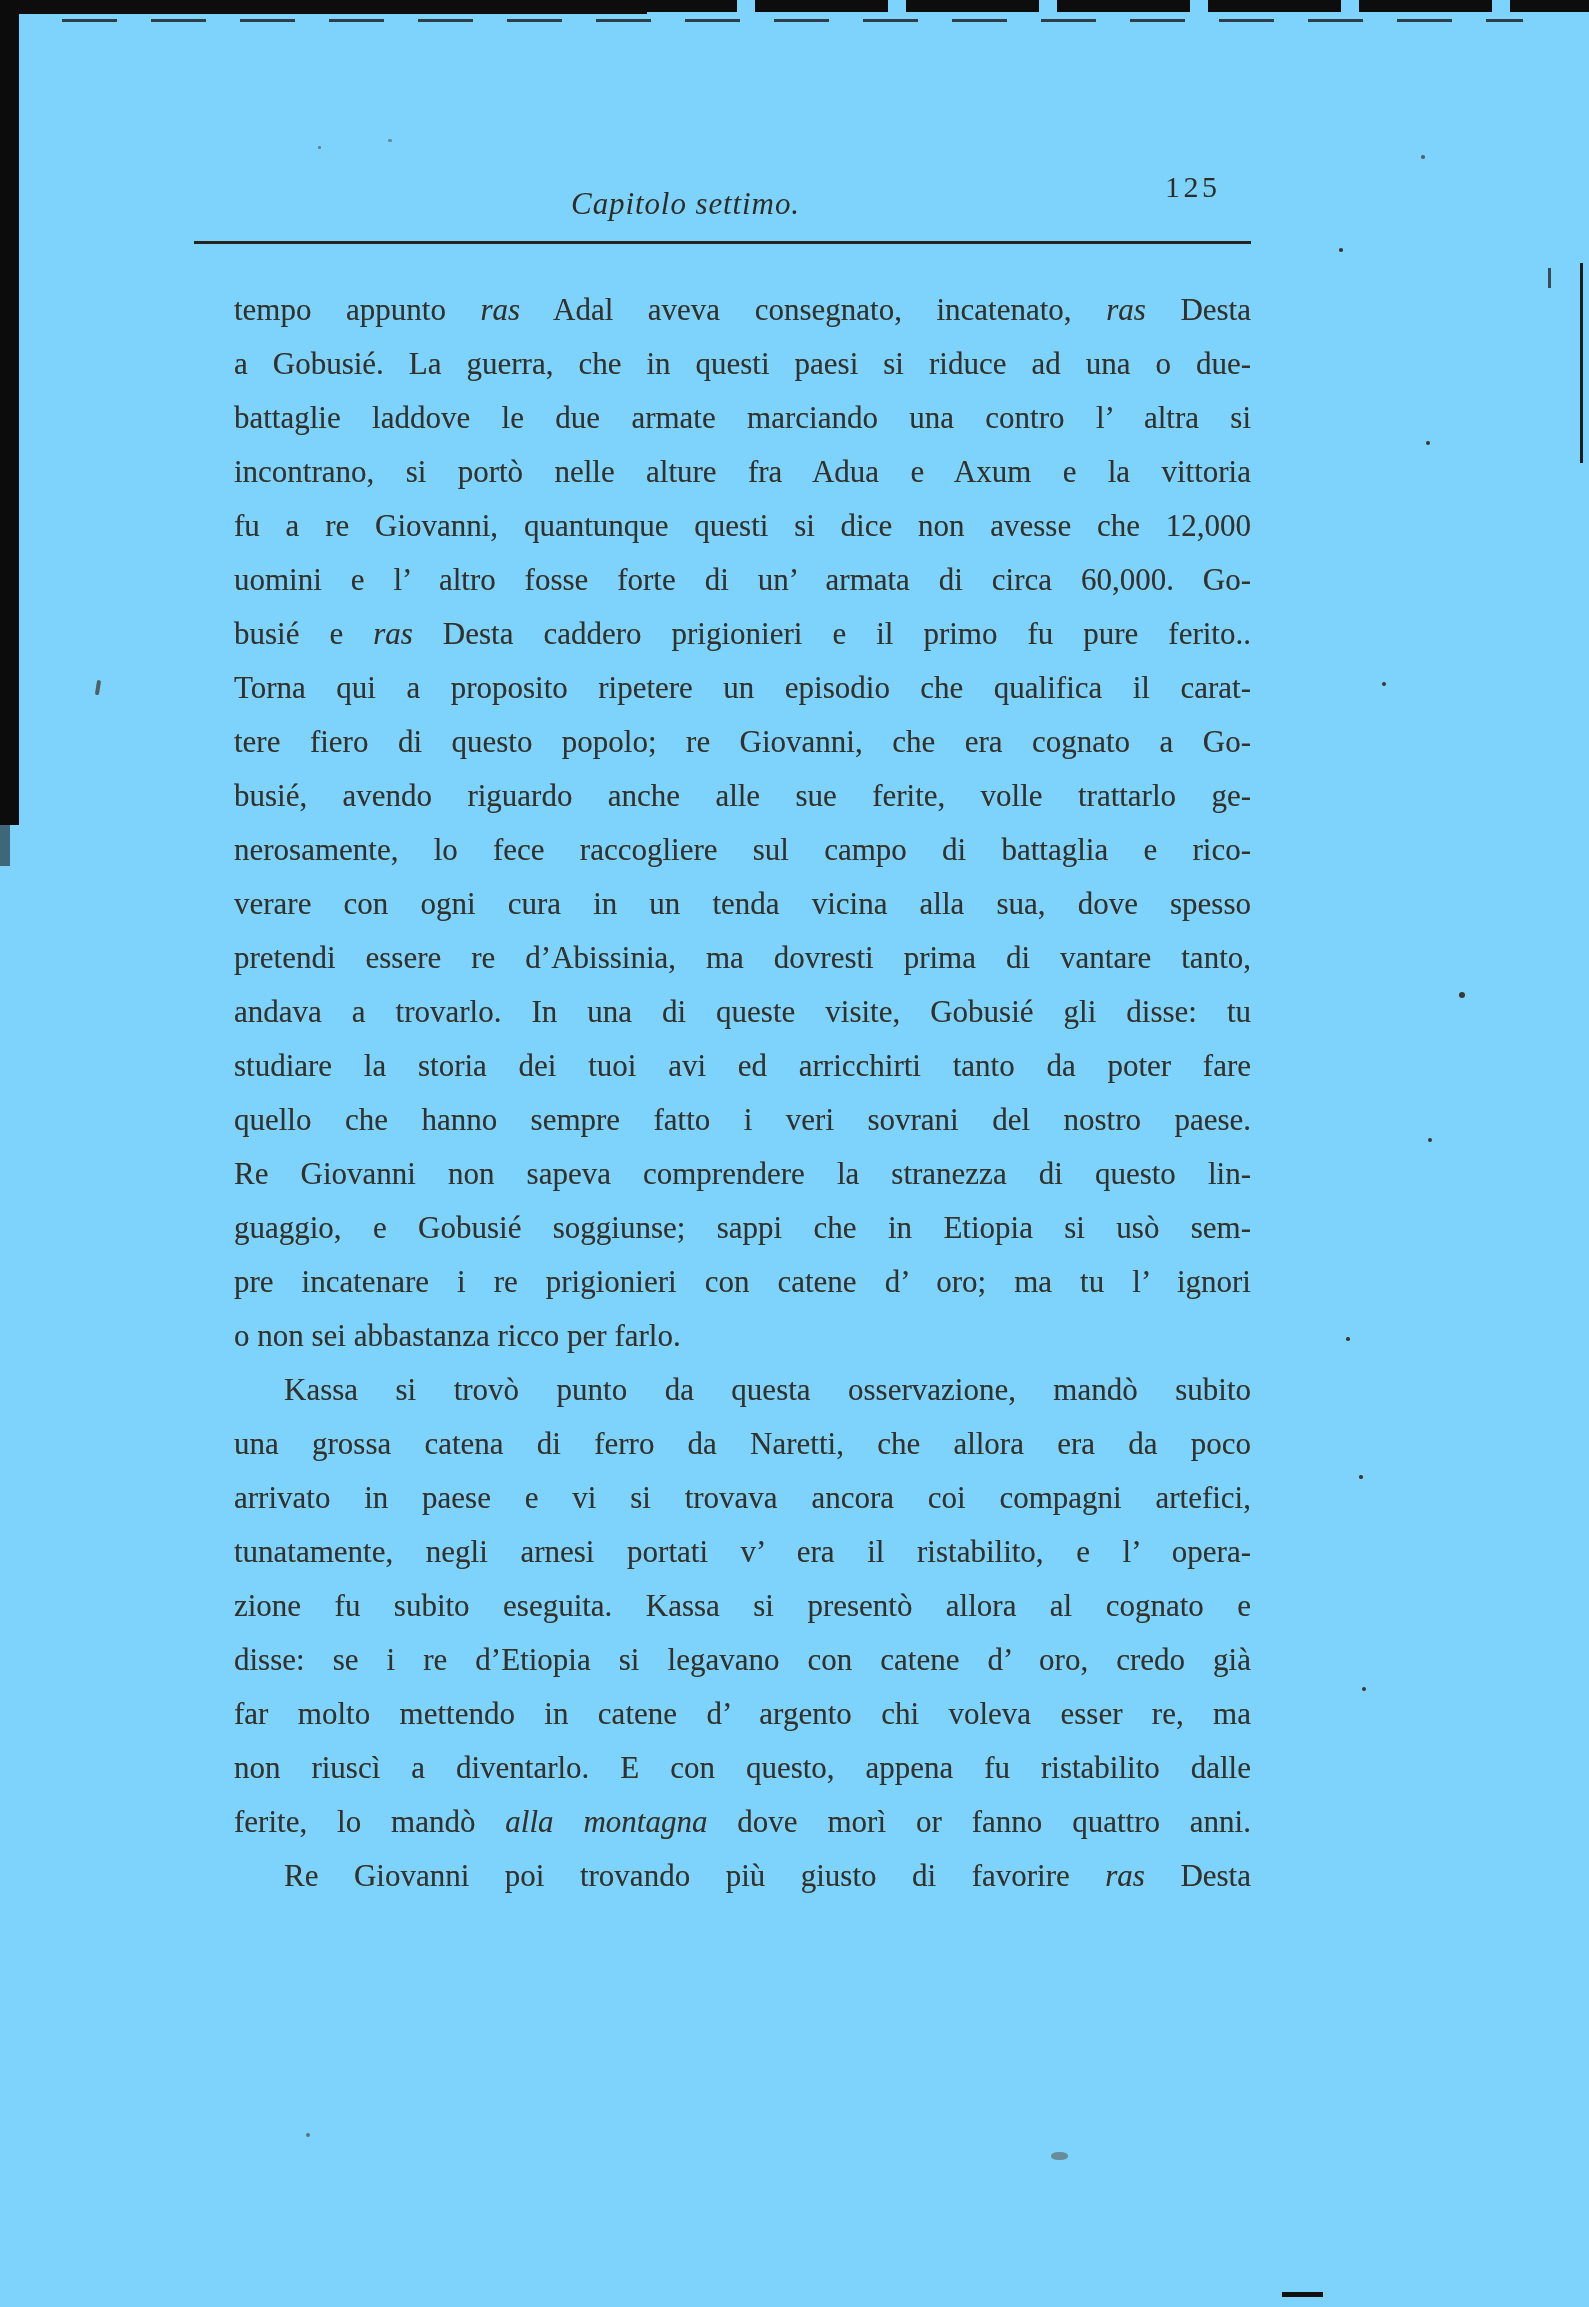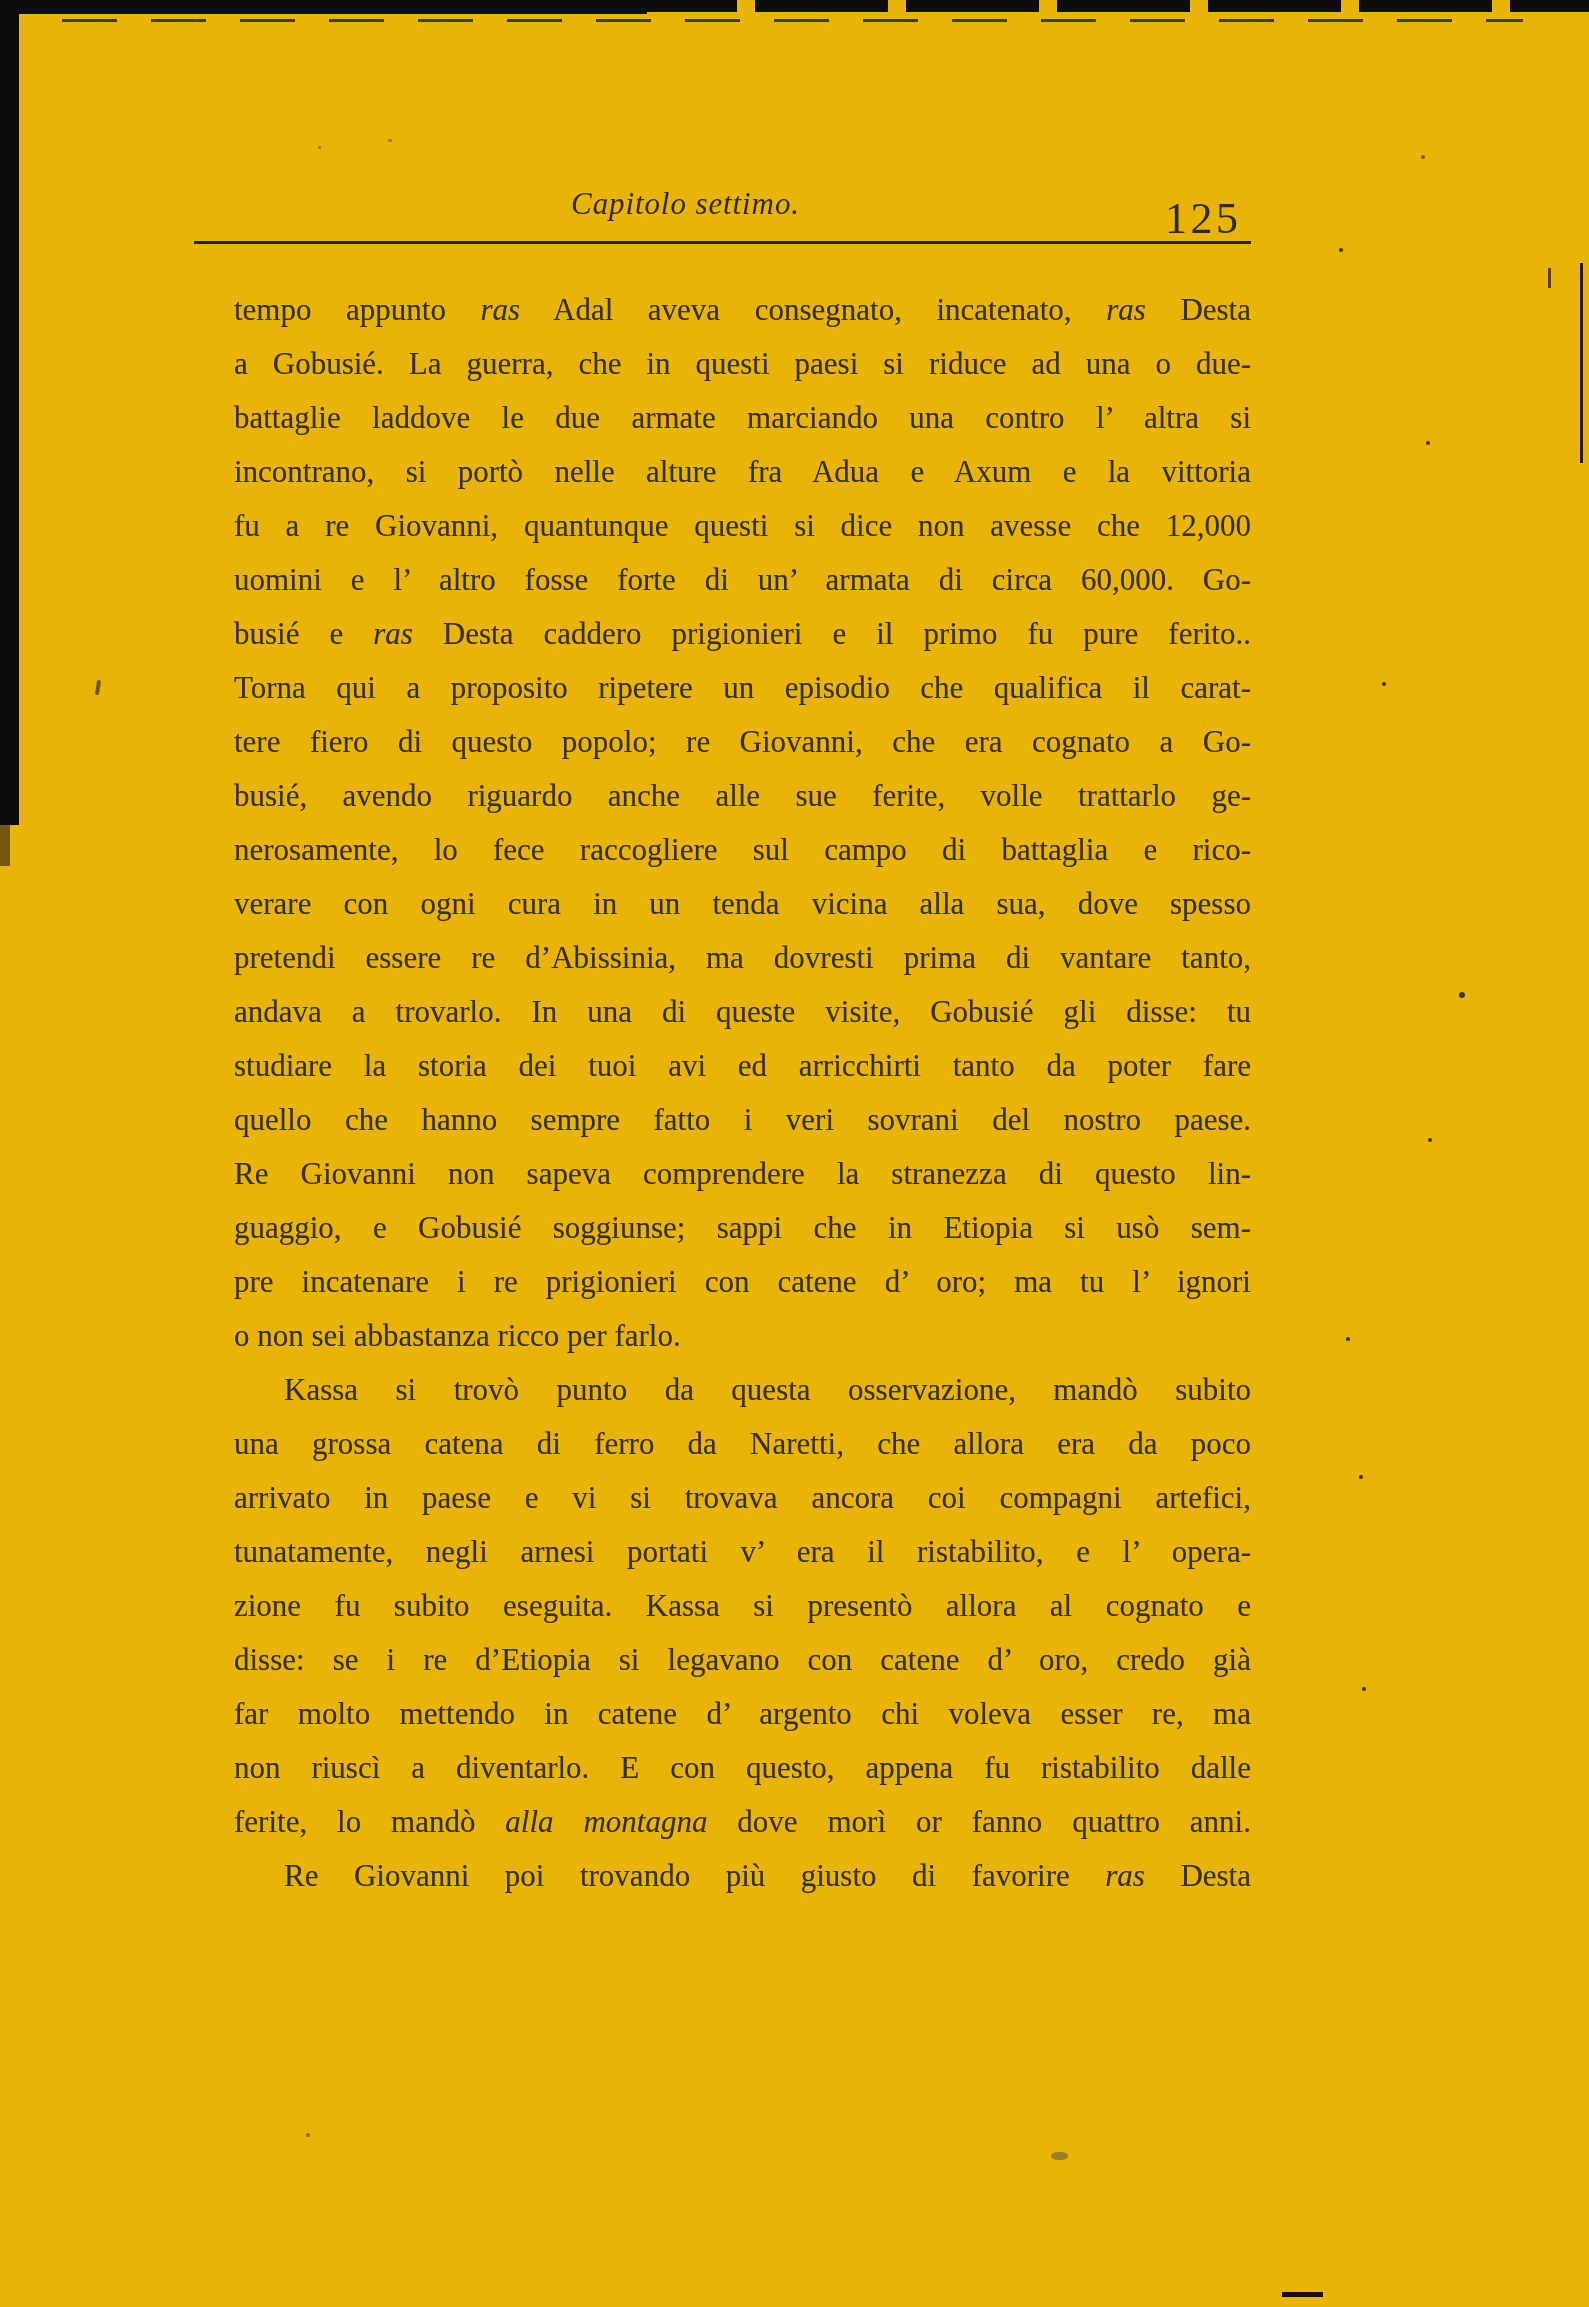--- a/index.html
+++ b/index.html
@@ -4,21 +4,21 @@
 <style>
   html, body {
     margin: 0;
     padding: 0;
     background: #e8e6e0;
   }
   .page {
     position: relative;
     width: 1590px;
     height: 2307px;
-    background: #eab308;
+    background: #7dd3fc;
     overflow: hidden;
     font-family: "Liberation Serif", "DejaVu Serif", serif;
     color: #34312b;
   }
 
   
   .scan-top {
     position: absolute; top: 0; left: 0; width: 100%; height: 11.5px;
     background: repeating-linear-gradient(90deg, #0d0d0d 0 133px, rgba(13,13,13,0) 133px 151px);
   }
@@ -64,22 +64,22 @@
   }
 
   
   .header-title {
     position: absolute; top: 186px; left: 192px; width: 1057px;
     text-align: center; transform: translateX(-35px);
     font-style: italic; font-size: 31px; letter-spacing: 0.9px;
     color: #2f2c26;
   }
   .page-number {
-    position: absolute; top: 193px; left: 1165px;
-    font-size: 44px; letter-spacing: 3.5px; color: #2f2c26;
+    position: absolute; top: 170px; left: 1165px;
+    font-size: 30px; letter-spacing: 3.5px; color: #2f2c26;
   }
   .rule {
     position: absolute; top: 241px; left: 194px; width: 1057px; height: 2.7px;
     background: #26231e;
   }
 
   
   .text-block {
     position: absolute; top: 283px; left: 194px; width: 1057px;
     font-size: 31px; line-height: 54px;

